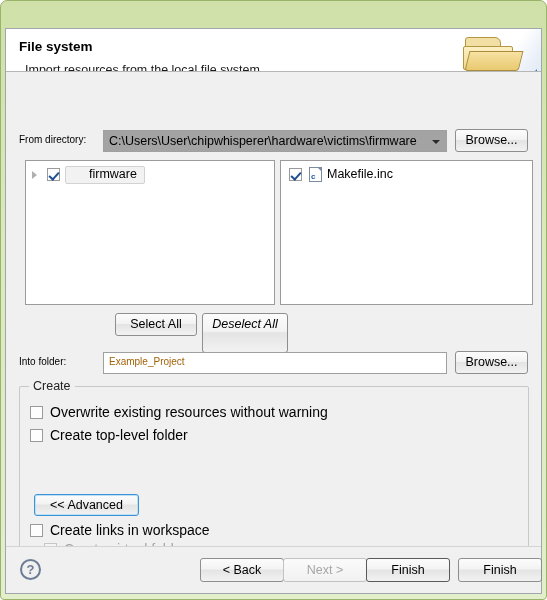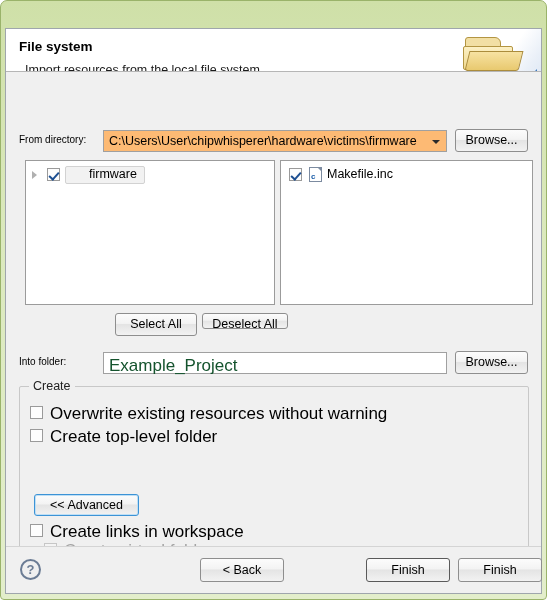--- a/index.html
+++ b/index.html
@@ -127,21 +127,21 @@
     background: #f0f0f0;
   }
 
   .lbl { font-size: 10px; color: #000; }
 
   
   #fromdir-label { position: absolute; left: 13px; top: 105px - 59px; }
   #fromdir-label { top: 46px; }
   #combo-dir {
     position: absolute; left: 97px; top: 42px; width: 344px; height: 22px;
-    background: #fdba74; border: 1px solid #a0a0a0;
+    background: #a3a3a3; border: 1px solid #a0a0a0;
   }
   #combo-dir .val {
     position: absolute; left: 5px; top: 3px;
     font-size: 12.5px; color: #000;
     white-space: nowrap;
   }
   #combo-dir .arrow {
     position: absolute; right: 6px; top: 9px;
     width: 0; height: 0;
     border-left: 4px solid transparent;
@@ -222,46 +222,46 @@
   .sel-bg {
     position: absolute;
     background: #f2f2f2;
     border: 1px solid #d2d2d2;
     border-radius: 2px;
   }
 
   
   #btn-filter   { left: 19px;  top: 225px; width: 86px; height: 23px; line-height: 21px; }
   #btn-selall   { left: 109px; top: 225px; width: 82px; height: 23px; line-height: 21px; }
-  #btn-deselall { left: 196px; top: 225px; width: 86px; height: 16px; line-height: 21px; }
+  #btn-deselall { left: 196px; top: 225px; width: 86px; height: 40px; line-height: 21px; font-style: italic; }
 
   
   #intofolder-label { position: absolute; left: 13px; top: 268px; }
   #input-intofolder {
     position: absolute; left: 97px; top: 264px; width: 344px; height: 22px;
     background: #ffffff; border: 1px solid #a0a0a0;
   }
   #input-intofolder .val {
-    position: absolute; left: 5px; top: 3px; font-size: 17px; color: #14532d;
+    position: absolute; left: 5px; top: 3px; font-size: 10px; color: #a16207;
   }
   #btn-browse-into { left: 449px; top: 263px; width: 73px; height: 23px; line-height: 21px; }
 
   
   #group-options {
     position: absolute; left: 13px; top: 298px; width: 510px; height: 200px;
     border: 1px solid #c8c8c8;
     border-radius: 2px;
   }
   #group-options-label {
     position: absolute; left: 9px; top: -8px;
     background: #f0f0f0; padding: 0 4px;
     font-size: 12.5px; color: #222;
   }
   .opt-row { position: absolute; height: 18px; }
-  .opt-text { position: absolute; left: 20px; top: 0px; font-size: 17px; color: #000; white-space: nowrap; }
+  .opt-text { position: absolute; left: 20px; top: 0px; font-size: 14px; color: #000; white-space: nowrap; }
   .opt-text.dis { color: #a3a3a3; }
 
   #btn-advanced {
     left: 28px; top: 406px; width: 105px; height: 22px; line-height: 20px;
     border: 1px solid #3c93d6;
     box-shadow: 0 0 0 1px #bfdff5 inset;
   }
 
   #combo-projloc {
     position: absolute; left: 198px; top: 469px; width: 110px; height: 20px;
@@ -391,18 +391,19 @@
       <div id="combo-projloc">
         <div class="val">PROJECT_LOC</div>
         <div class="arrow"></div>
       </div>
 
     </div>
 
     <div id="footer">
       <div id="help-icon">?</div>
       <div class="btn fbtn" id="btn-back">&lt; Back</div>
+      <div class="btn fbtn disabled" id="btn-next">Next &gt;</div>
       <div class="btn fbtn default" id="btn-finish">Finish</div>
       <div class="btn fbtn" id="btn-cancel">Finish</div>
     </div>
 
   </div>
 </div>
 
 </body></html>

